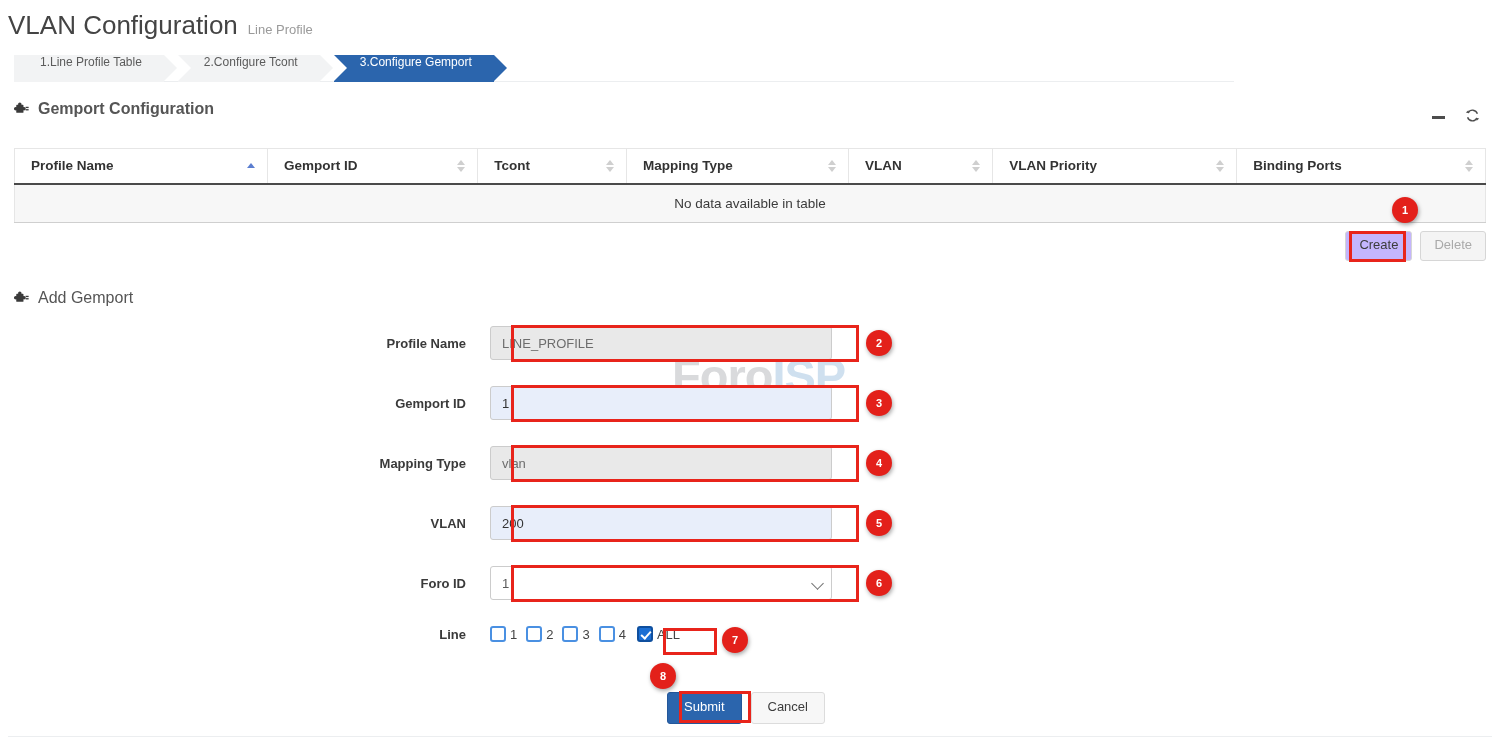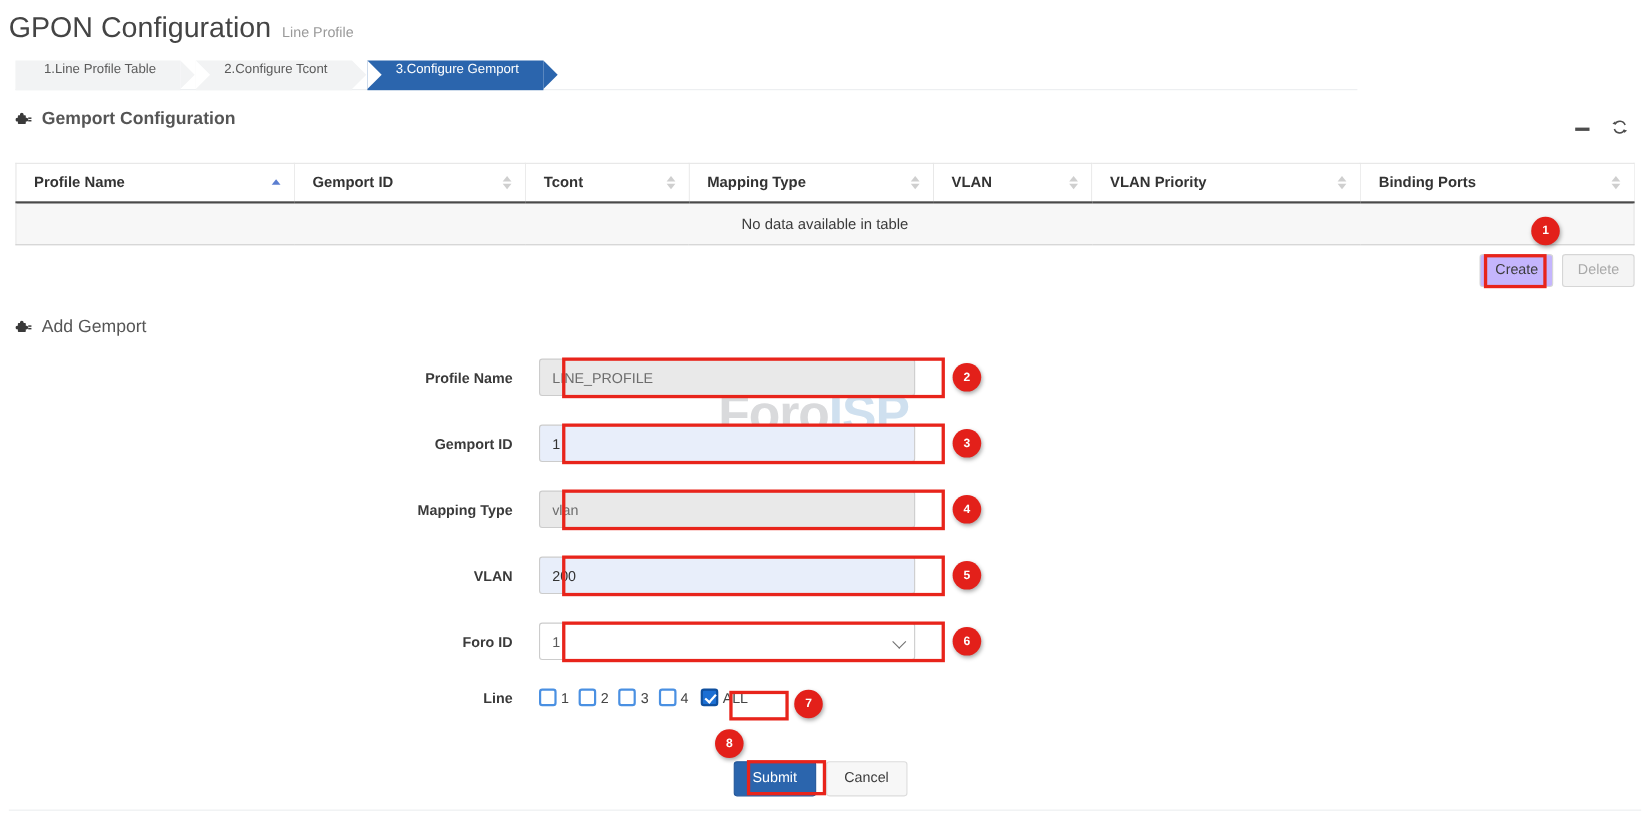--- a/index.html
+++ b/index.html
@@ -9,21 +9,21 @@
     background: #ffffff;
     font-family: "Liberation Sans", sans-serif;
     color: #333;
     overflow: hidden;
   }
   #root { position: relative; width: 1500px; height: 744px; background:#fff; }
 
   
   .watermark {
     position: absolute;
-    left: 653px; top: 348px;
+    left: 672px; top: 348px;
     font-size: 47px;
     font-weight: bold;
     letter-spacing: -1px;
     z-index: 1;
     pointer-events: none;
     user-select: none;
     white-space: nowrap;
   }
   .watermark .w-foro { color: #d9dadc; }
   .watermark .w-isp  { color: #cfe0ef; }
@@ -246,21 +246,21 @@
 <body>
 
 <div id="root">
 
   <div class="watermark">
     <span class="w-arc"></span>
     <span class="w-foro">Foro</span><span class="w-isp">ISP</span>
   </div>
 
   <div class="page-header">
-    <span class="page-title">GPON Configuration</span>
+    <span class="page-title">VLAN Configuration</span>
     <span class="page-subtitle">Line Profile</span>
   </div>
 
   <div class="wizard">
     <div class="wizard-inner">
       <div class="step first">
         <span>1.Line Profile Table</span>
       </div>
       <div class="step">
         <span>2.Configure Tcont</span>

